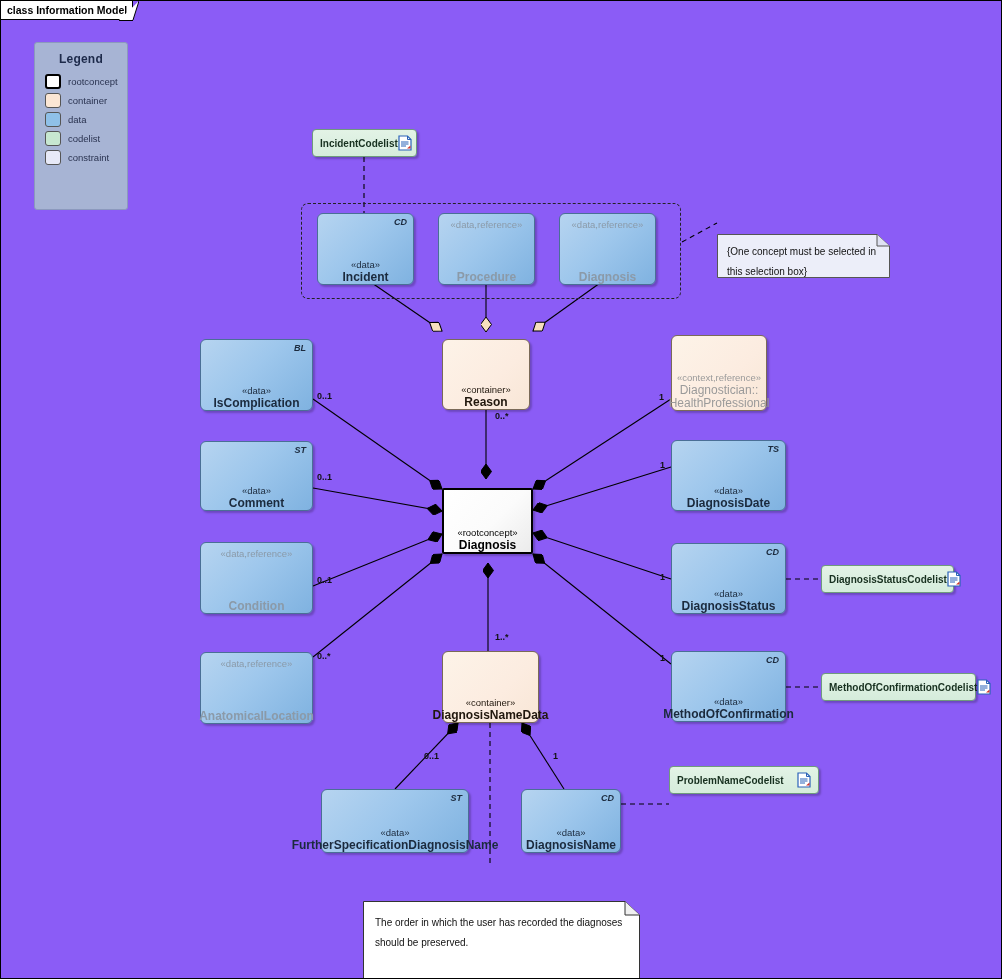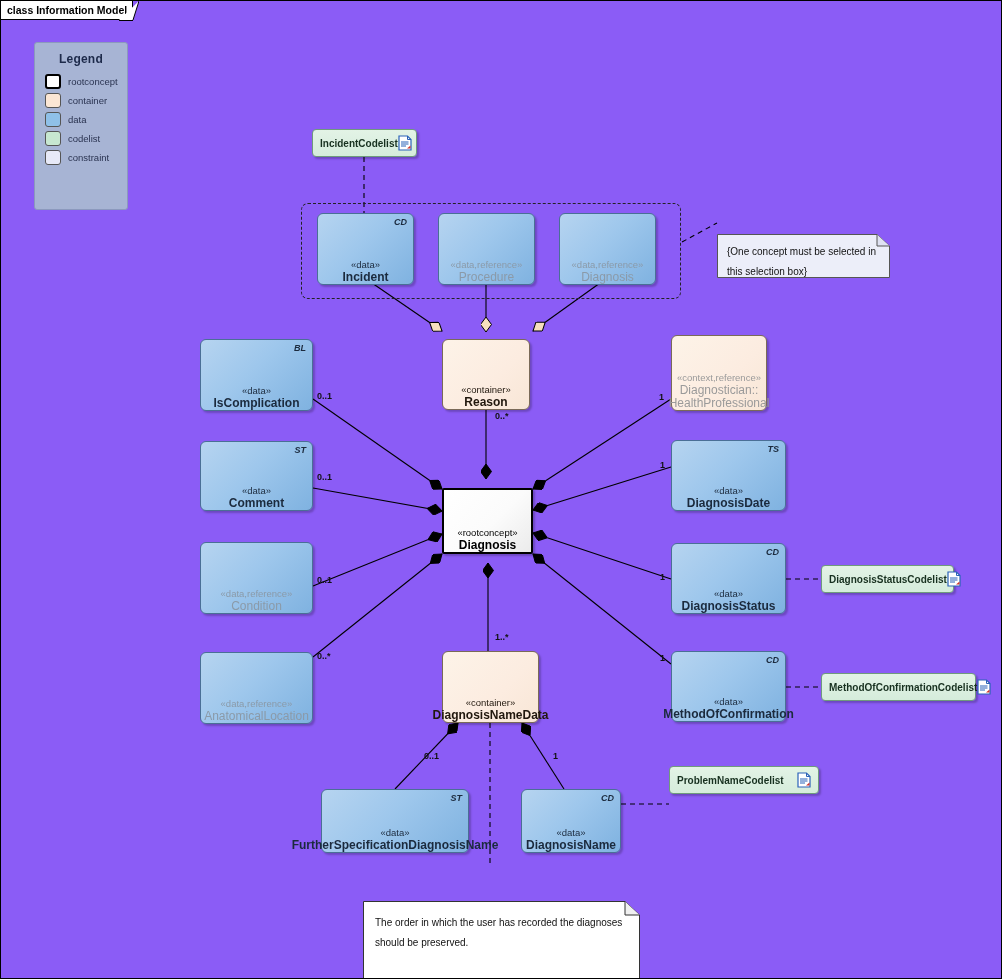--- a/index.html
+++ b/index.html
@@ -69,21 +69,21 @@
   }
   .node .stereo { font-size: 9.5px; line-height: 13px; }
   .node .nname  { font-size: 12px; font-weight: bold; line-height: 13px; }
 
   .node.data {
     background: linear-gradient(135deg,#b6d4f0 0%, #9ec7ec 45%, #7fb2e0 100%);
     border-color: #4a6f96;
     color: #1b2a3d;
   }
   .node.data.ref .stereo, .node.data.ref .nname { color: #8b9aa8; font-weight: normal; }
-  .node.data.ref .nname { font-weight: normal; }
+  .node.data.ref .nname { font-weight: bold; margin-top: 40px; }
 
   .node.container {
     background: linear-gradient(135deg,#fdf3e8 0%, #fcece0 60%, #f8e6d6 100%);
     border-color: #7a6a58; color: #20170d;
   }
   .node.container.ref .stereo, .node.container.ref .nname { color: #9a9a9a; font-weight: normal; }
 
   .node.root {
     background: linear-gradient(135deg,#ffffff 0%, #fbfbfb 55%, #ebebeb 100%);
     border: 2px solid #000; border-radius: 2px;

